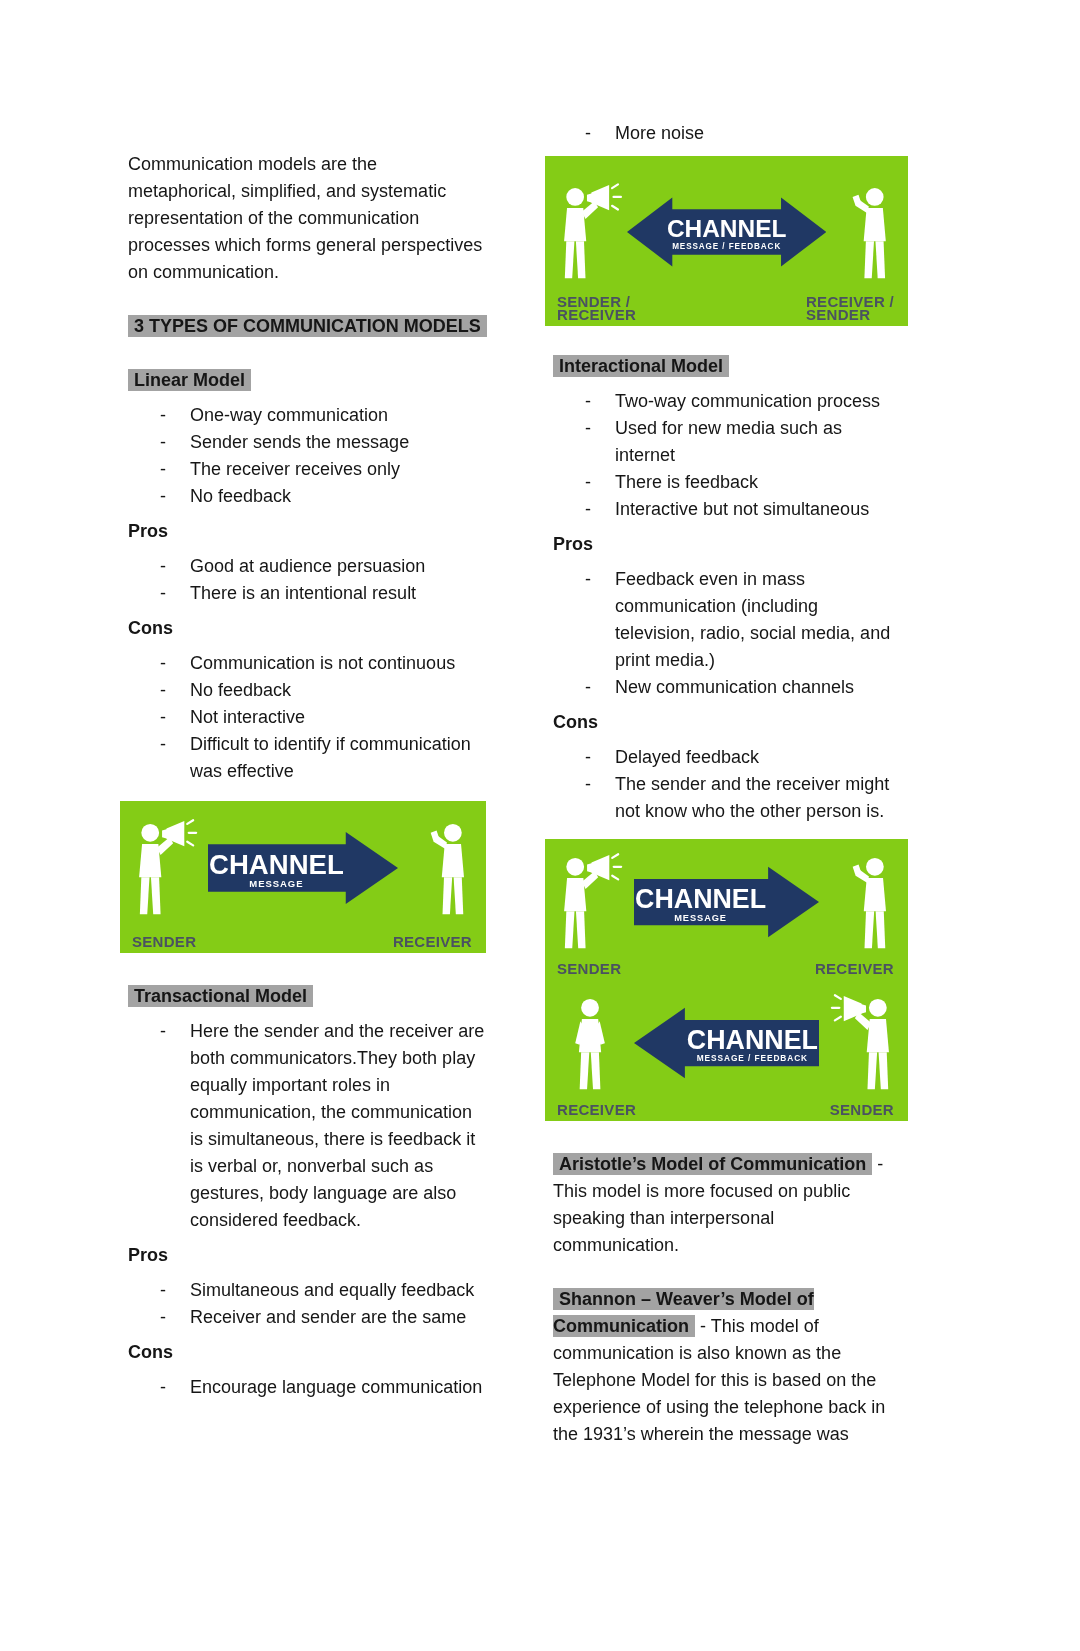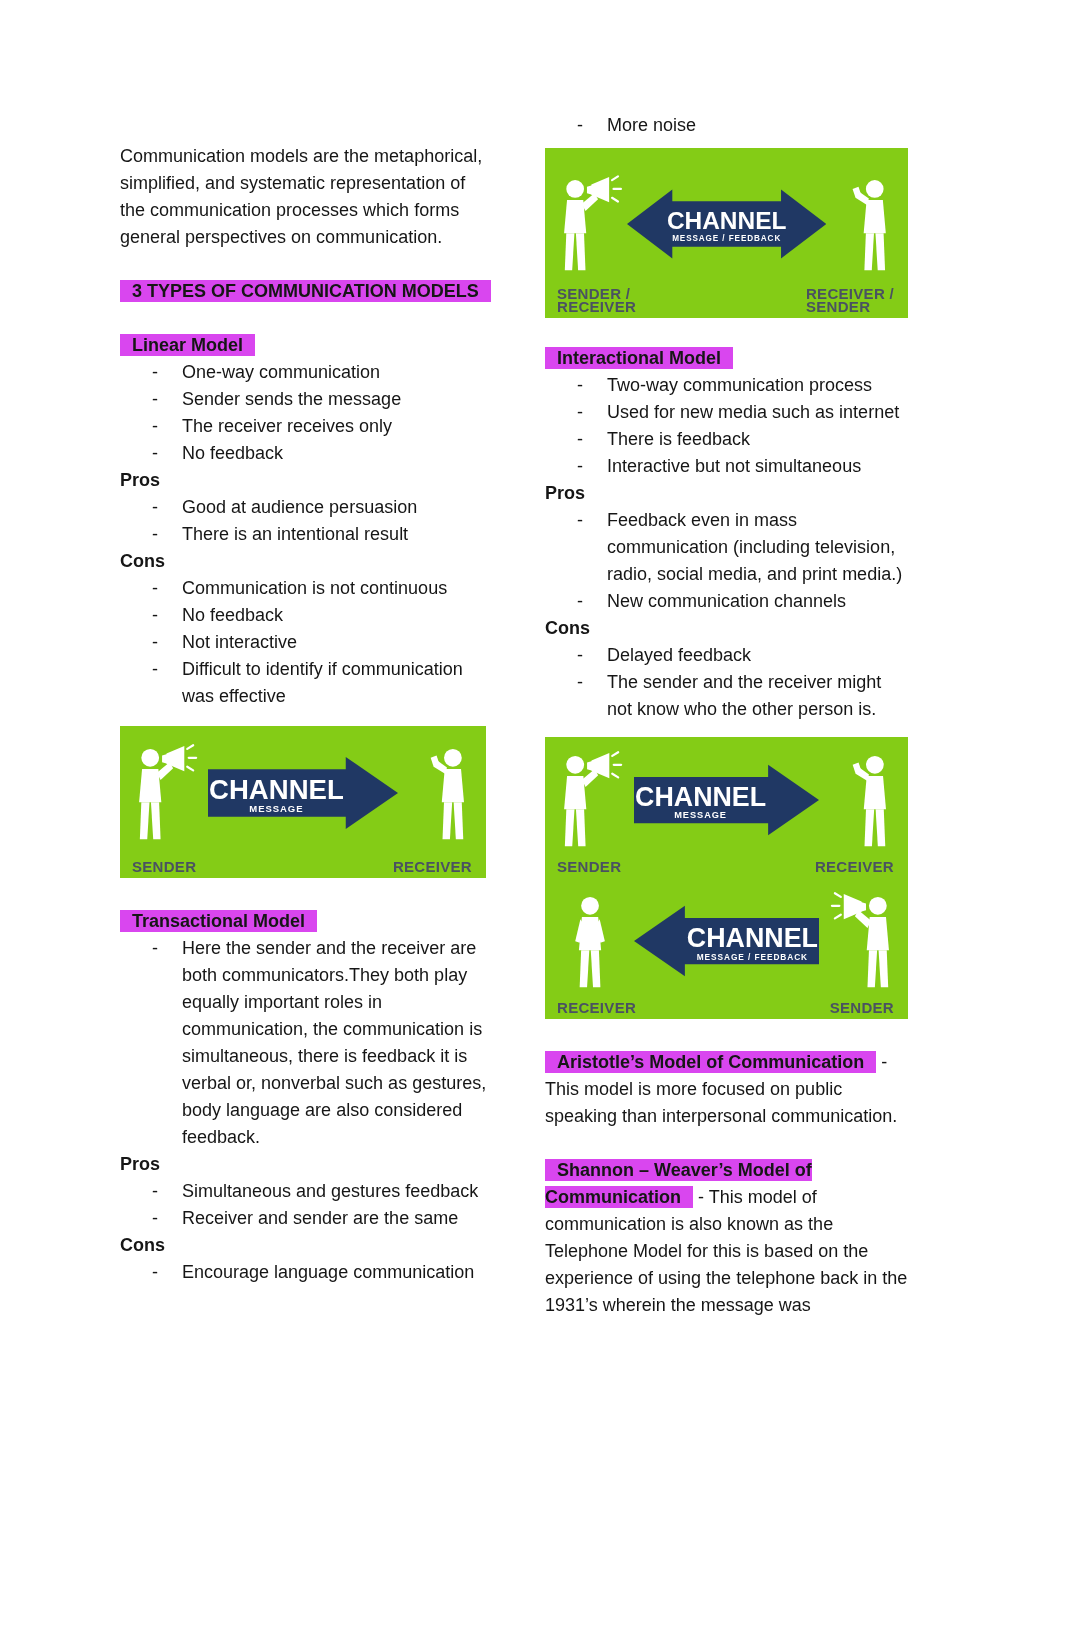--- a/index.html
+++ b/index.html
@@ -7,23 +7,23 @@
   body {
     width:1080px; height:1651px; position:relative;
     font-family:"Liberation Sans", sans-serif;
     font-size:18px; line-height:27px; color:#161616;
   }
   .page { position:relative; width:1080px; height:1651px; overflow:hidden; background:#fff; }
   .col { position:absolute; }
   .col-left  { left:120px; top:143px; width:375px; }
   .col-right { left:545px; top:112px; width:363px; }
 
-  p, h2, h3, ul { margin:0; padding:0; font-size:18px; line-height:27px; }
+  p, h2, h3, ul { margin:8px; padding:0; font-size:18px; line-height:27px; }
   h2, h3 { font-weight:bold; }
-  .hl { background:#d946ef; padding:1px 12px; }
+  .hl { background:#a3a3a3; padding:1px 6px; }
   .bold { font-weight:bold; }
 
   ul.dash-list { list-style:none; }
   ul.dash-list li { position:relative; padding-left:62px; }
   ul.dash-list li::before { content:"-"; position:absolute; left:32px; top:0; }
 
   .mt1 { margin-top:27px; }
   .mt-img1 { margin-top:16px; }
   .mt-img2 { margin-top:9px; }
   .mt-img3 { margin-top:14px; }
@@ -119,21 +119,21 @@
       <div class="dia-label l">SENDER</div>
       <div class="dia-label r">RECEIVER</div>
     </div>
 
     <h3 class="mt-sec"><span class="hl">Transactional Model</span></h3>
     <ul class="dash-list">
       <li>Here the sender and the receiver are both communicators.They both play equally important roles in communication, the communication is simultaneous, there is feedback it is verbal or, nonverbal such as gestures, body language are also considered feedback.</li>
     </ul>
     <p class="bold">Pros</p>
     <ul class="dash-list">
-      <li>Simultaneous and gestures feedback</li>
+      <li>Simultaneous and equally feedback</li>
       <li>Receiver and sender are the same</li>
     </ul>
     <p class="bold">Cons</p>
     <ul class="dash-list">
       <li>Encourage language communication</li>
     </ul>
 
   </div>
 
   <div class="col col-right">

